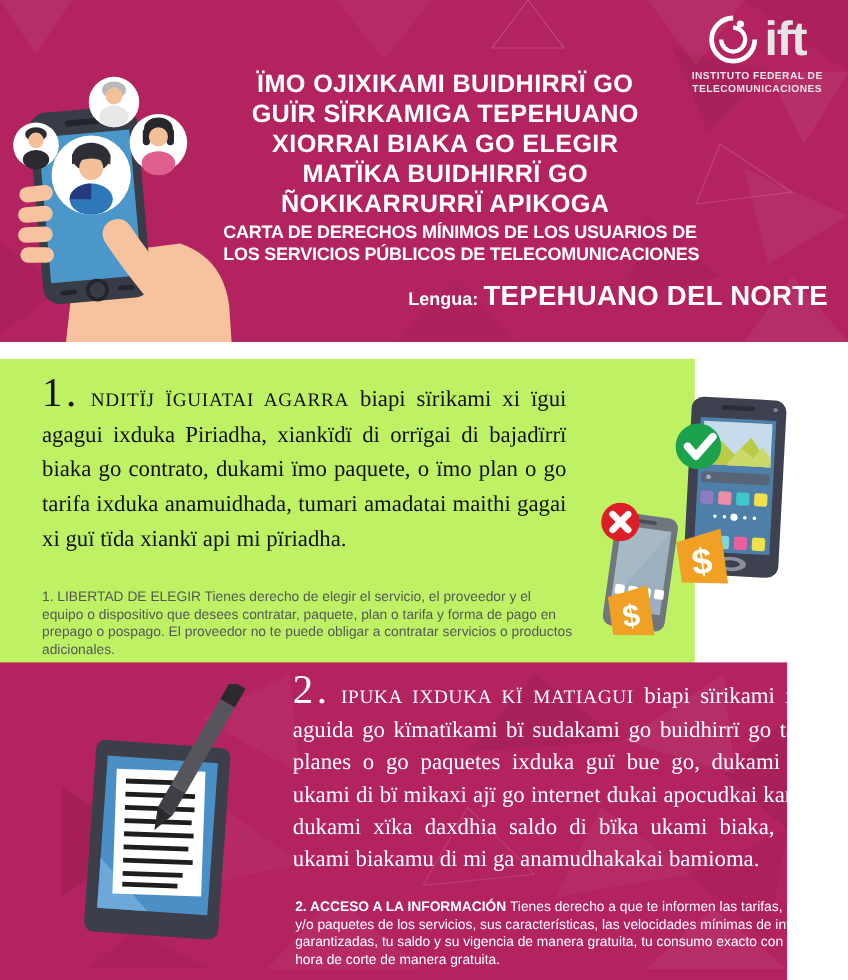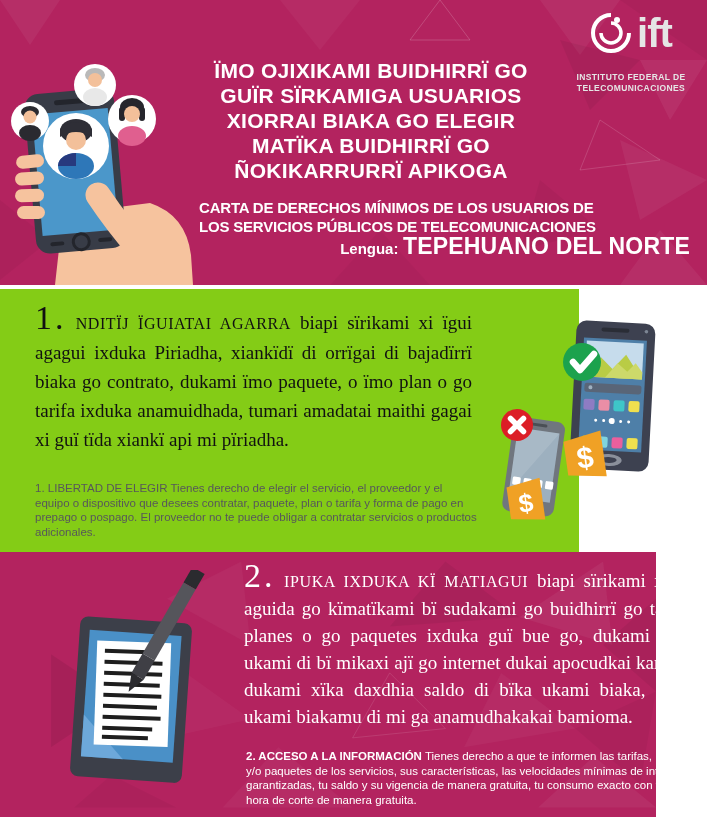--- a/index.html
+++ b/index.html
@@ -5,34 +5,34 @@
   html,body{margin:0;padding:0;background:#fff;}
   .page{position:relative;width:707px;height:817px;overflow:hidden;background:#fff;
         font-family:"Liberation Sans",sans-serif;}
   
   .hdr{position:absolute;top:0;left:0;width:707px;height:285px;
        background:var(--brand-pink,#b3235f);}
   .tri{position:absolute;inset:0;width:100%;height:100%;pointer-events:none;}
   .logo{position:absolute;top:12px;right:10px;width:132px;color:#e5e5e5;text-align:center;}
   .logo-row{display:flex;align-items:center;justify-content:center;gap:5px;}
   .logo-name{font-size:40px;font-weight:bold;line-height:40px;letter-spacing:-1px;}
-  .logo-org{margin-top:18px;font-size:8.5px;font-weight:bold;letter-spacing:.4px;line-height:11px;}
+  .logo-org{margin-top:4px;font-size:8.5px;font-weight:bold;letter-spacing:.4px;line-height:11px;}
   .logo-org span{display:block;}
   .title{position:absolute;top:42px;left:145px;width:420px;text-align:center;color:#fff;
          font-weight:bold;font-size:21px;line-height:25px;letter-spacing:.3px;}
   .title span{display:block;white-space:nowrap;}
-  .subtitle{position:absolute;top:184px;left:199px;color:#fff;font-weight:bold;
-            font-size:15px;line-height:19px;letter-spacing:-0.2px;margin-top:14px;}
+  .subtitle{position:absolute;top:184px;left:186px;color:#fff;font-weight:bold;
+            font-size:15px;line-height:19px;letter-spacing:-0.2px;}
   .subtitle span{display:block;white-space:nowrap;}
   .lengua{position:absolute;top:233px;right:17px;color:#fff;white-space:nowrap;}
   .lengua-label{font-size:15px;font-weight:bold;}
   .lengua-value{font-size:23px;font-weight:bold;letter-spacing:.2px;}
   .hand-illo{position:absolute;left:0;top:55px;}
   
-  .sec1{position:absolute;top:289px;left:0;width:579px;height:267px;background:#84cc16;}
+  .sec1{position:absolute;top:299px;left:0;width:579px;height:267px;background:#bef264;}
   .body-text{position:absolute;left:35px;top:14px;width:437px;margin:0;
              font-family:"Liberation Serif","DejaVu Serif",serif;font-size:19px;
              line-height:29px;text-align:justify;color:#111;}
   .body-num{font-size:34px;letter-spacing:3px;}
   .body-head{font-size:16px;letter-spacing:.6px;}
   .note{position:absolute;left:35px;top:192px;width:443px;margin:0;
         font-size:11.5px;line-height:14.5px;color:var(--note-gray,#57585a);}
   .note b{font-weight:normal;}
   .phones-illo{position:absolute;left:478px;top:10px;}
   
@@ -79,21 +79,21 @@
         <span class="logo-name">ift</span>
       </div>
       <div class="logo-org">
         <span>INSTITUTO FEDERAL DE</span>
         <span>TELECOMUNICACIONES</span>
       </div>
     </div>
 
     <h1 class="title" style="margin:16px;">
       <span>ÏMO OJIXIKAMI BUIDHIRRÏ GO</span>
-      <span>GUÏR SÏRKAMIGA USUARIOS</span>
+      <span>GUÏR SÏRKAMIGA TEPEHUANO</span>
       <span>XIORRAI BIAKA GO ELEGIR</span>
       <span>MATÏKA BUIDHIRRÏ GO</span>
       <span>ÑOKIKARRURRÏ APIKOGA</span>
     </h1>
 
     <div class="subtitle">
       <span>CARTA DE DERECHOS MÍNIMOS DE LOS USUARIOS DE</span>
       <span>LOS SERVICIOS PÚBLICOS DE TELECOMUNICACIONES</span>
     </div>
 

